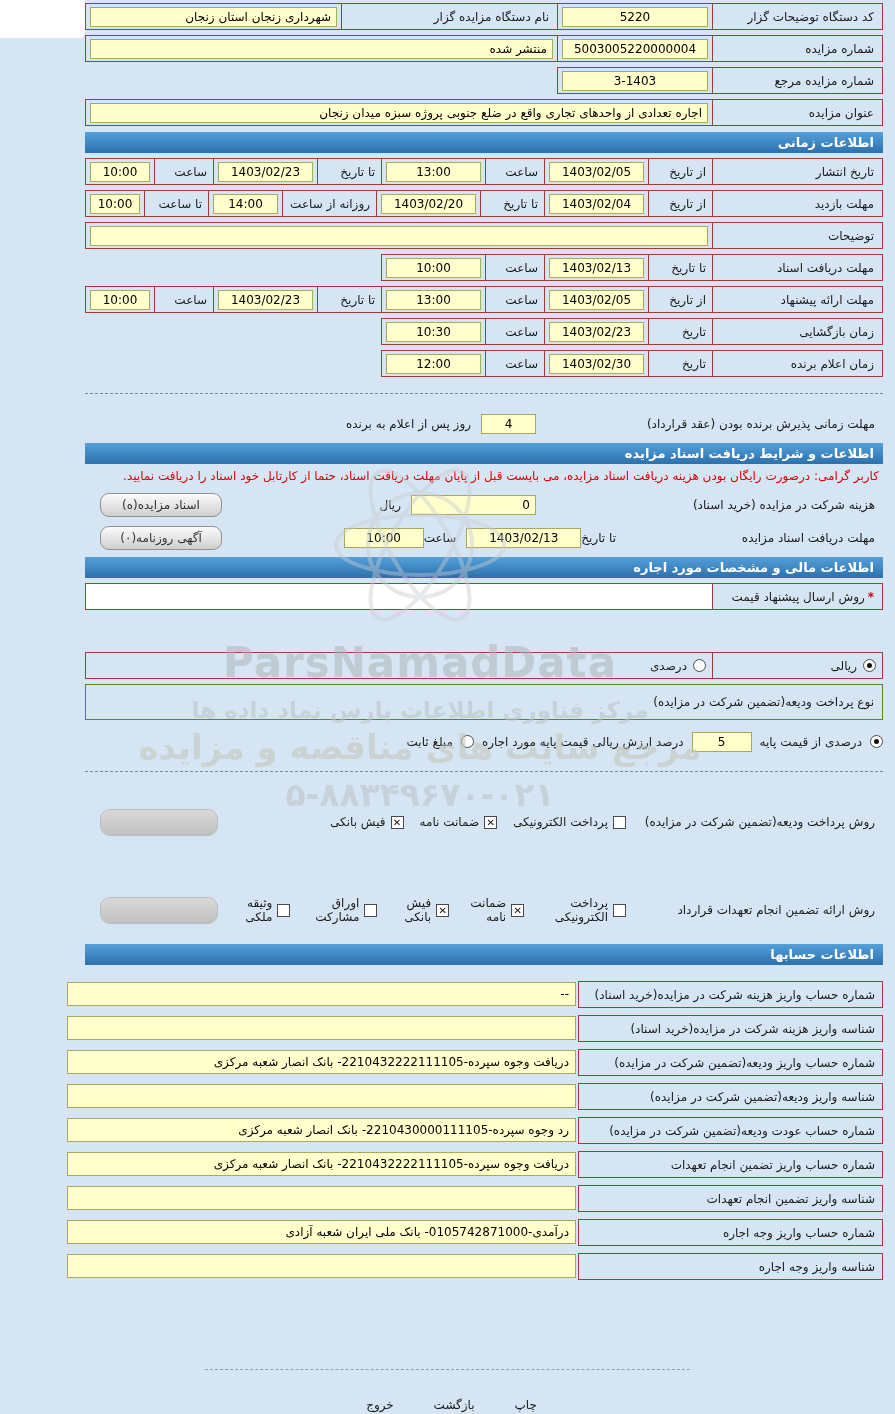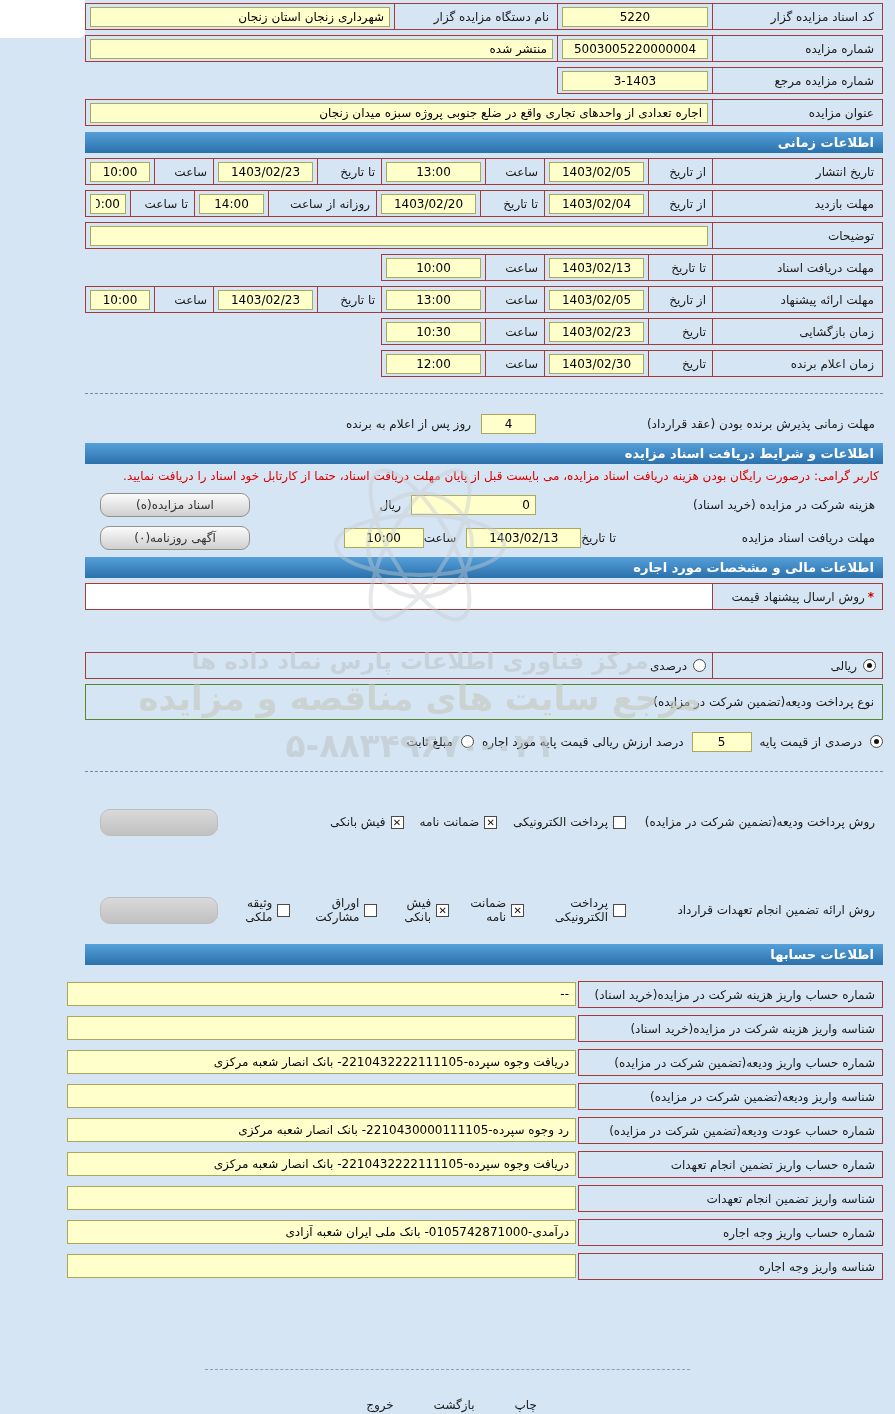--- a/index.html
+++ b/index.html
@@ -19,23 +19,23 @@
   }
   .cell + .cell { margin-right: -1px; }
   .lbl { padding: 0 8px; }
   .sub { padding: 0 6px; }
   .icel { padding: 2px 4px; }
   .icel .inp { width: 100%; flex: 1; }
   .nocell { flex: 1; border: none; }
   .wcell { background: #ffffff; }
   .grow { flex: 1; }.w55{width:55px;flex:none}.w60{width:60px;flex:none}
   .w65{width:65px;flex:none}.w75{width:75px;flex:none}.w80{width:80px;flex:none}
-  .w95{width:109px;flex:none}.w105{width:105px;flex:none}.w115{width:115px;flex:none}
+  .w95{width:95px;flex:none}.w105{width:105px;flex:none}.w115{width:115px;flex:none}
   .w125{width:125px;flex:none}.w156{width:156px;flex:none}.w171{width:171px;flex:none}
-  .w190{width:164px;flex:none}.w245{width:245px;flex:none}.w305{width:305px;flex:none}
+  .w190{width:217px;flex:none}.w245{width:245px;flex:none}.w305{width:305px;flex:none}
 
   .inp {
     background:#ffffcc; border:1px solid #a9a95c; height:20px;
     font-family: inherit; font-size:12px; padding:0 5px; direction: rtl; flex:none;
   }
   .center { text-align: center; }
 
   .shead {
     background: linear-gradient(180deg,#55a0da 0%, #2b71ac 100%);
     color:#fff; font-weight:bold; font-size:13px; padding:3px 9px;
@@ -43,21 +43,21 @@
   }
 
   
   .prow { display:flex; align-items:center; min-height:27px; margin-bottom:6px; }
   .plbl { padding-right:8px; flex:none;margin-left:12px; }
   .ptxt { margin-right:10px;text-align:center; }
   .sp90 { width:90px; flex:none; }
   .gap8 { gap:8px; }
 
   .btn {
-    width:150px; height:24px; flex:none;
+    width:122px; height:24px; flex:none;
     background:linear-gradient(180deg,#fbfbfb,#cfcfcf);
     border:1px solid #919191; border-radius:9px;
     font-family:inherit; font-size:12px; color:#333; text-align:center; cursor:pointer;
   }
   .pushleft { margin-right:auto; margin-left:15px; }
 
   .notice { color:#dd0000; padding-right:4px; margin-bottom:8px; }
   .req { color:#d00000; margin-left:3px; font-weight:bold; }
 
   .radio {
@@ -121,21 +121,21 @@
   .flink { margin:0 18px; cursor:pointer; }
 </style>
 </head>
 <body>
 
 <div class="corner-box"></div>
 
 <div class="content">
 
   <div class="frow">
-    <div class="cell lbl w171">کد اسناد مزایده گزار</div>
+    <div class="cell lbl w171">کد دستگاه توضیحات گزار</div>
     <div class="cell icel w156">
         <input class="inp center" readonly="" value="5220" style="">
       </div>
     <div class="cell lbl w190">نام دستگاه مزایده گزار</div>
     <div class="cell icel grow">
         <input class="inp" readonly="" value="شهرداری زنجان استان زنجان" style="">
       </div>
   </div>
 
   <div class="frow">
@@ -426,20 +426,21 @@
   <div class="wm-logo">
     <svg width="200" height="180" viewBox="0 0 100 90">
       <g fill="none" stroke="#c6cbd0" stroke-width="2">
         <circle cx="50" cy="45" r="26"></circle>
         <ellipse cx="50" cy="45" rx="42" ry="15"></ellipse>
         <ellipse cx="50" cy="45" rx="42" ry="15" transform="rotate(60 50 45)"></ellipse>
         <ellipse cx="50" cy="45" rx="42" ry="15" transform="rotate(120 50 45)"></ellipse>
       </g>
     </svg>
   </div>
+  <div class="wm-brand">ParsNamadData</div>
   <div class="wm-fa1">مرکز فناوری اطلاعات پارس نماد داده ها</div>
   <div class="wm-fa2">مرجع سایت های مناقصه و مزایده</div>
   <div class="wm-phone">۵-۸۸۳۴۹۶۷۰-۰۲۱</div>
 </div>
 
 <div class="bdash"></div>
 
 <div class="footer">
   <span class="flink">چاپ</span>
   <span class="flink">بازگشت</span>

